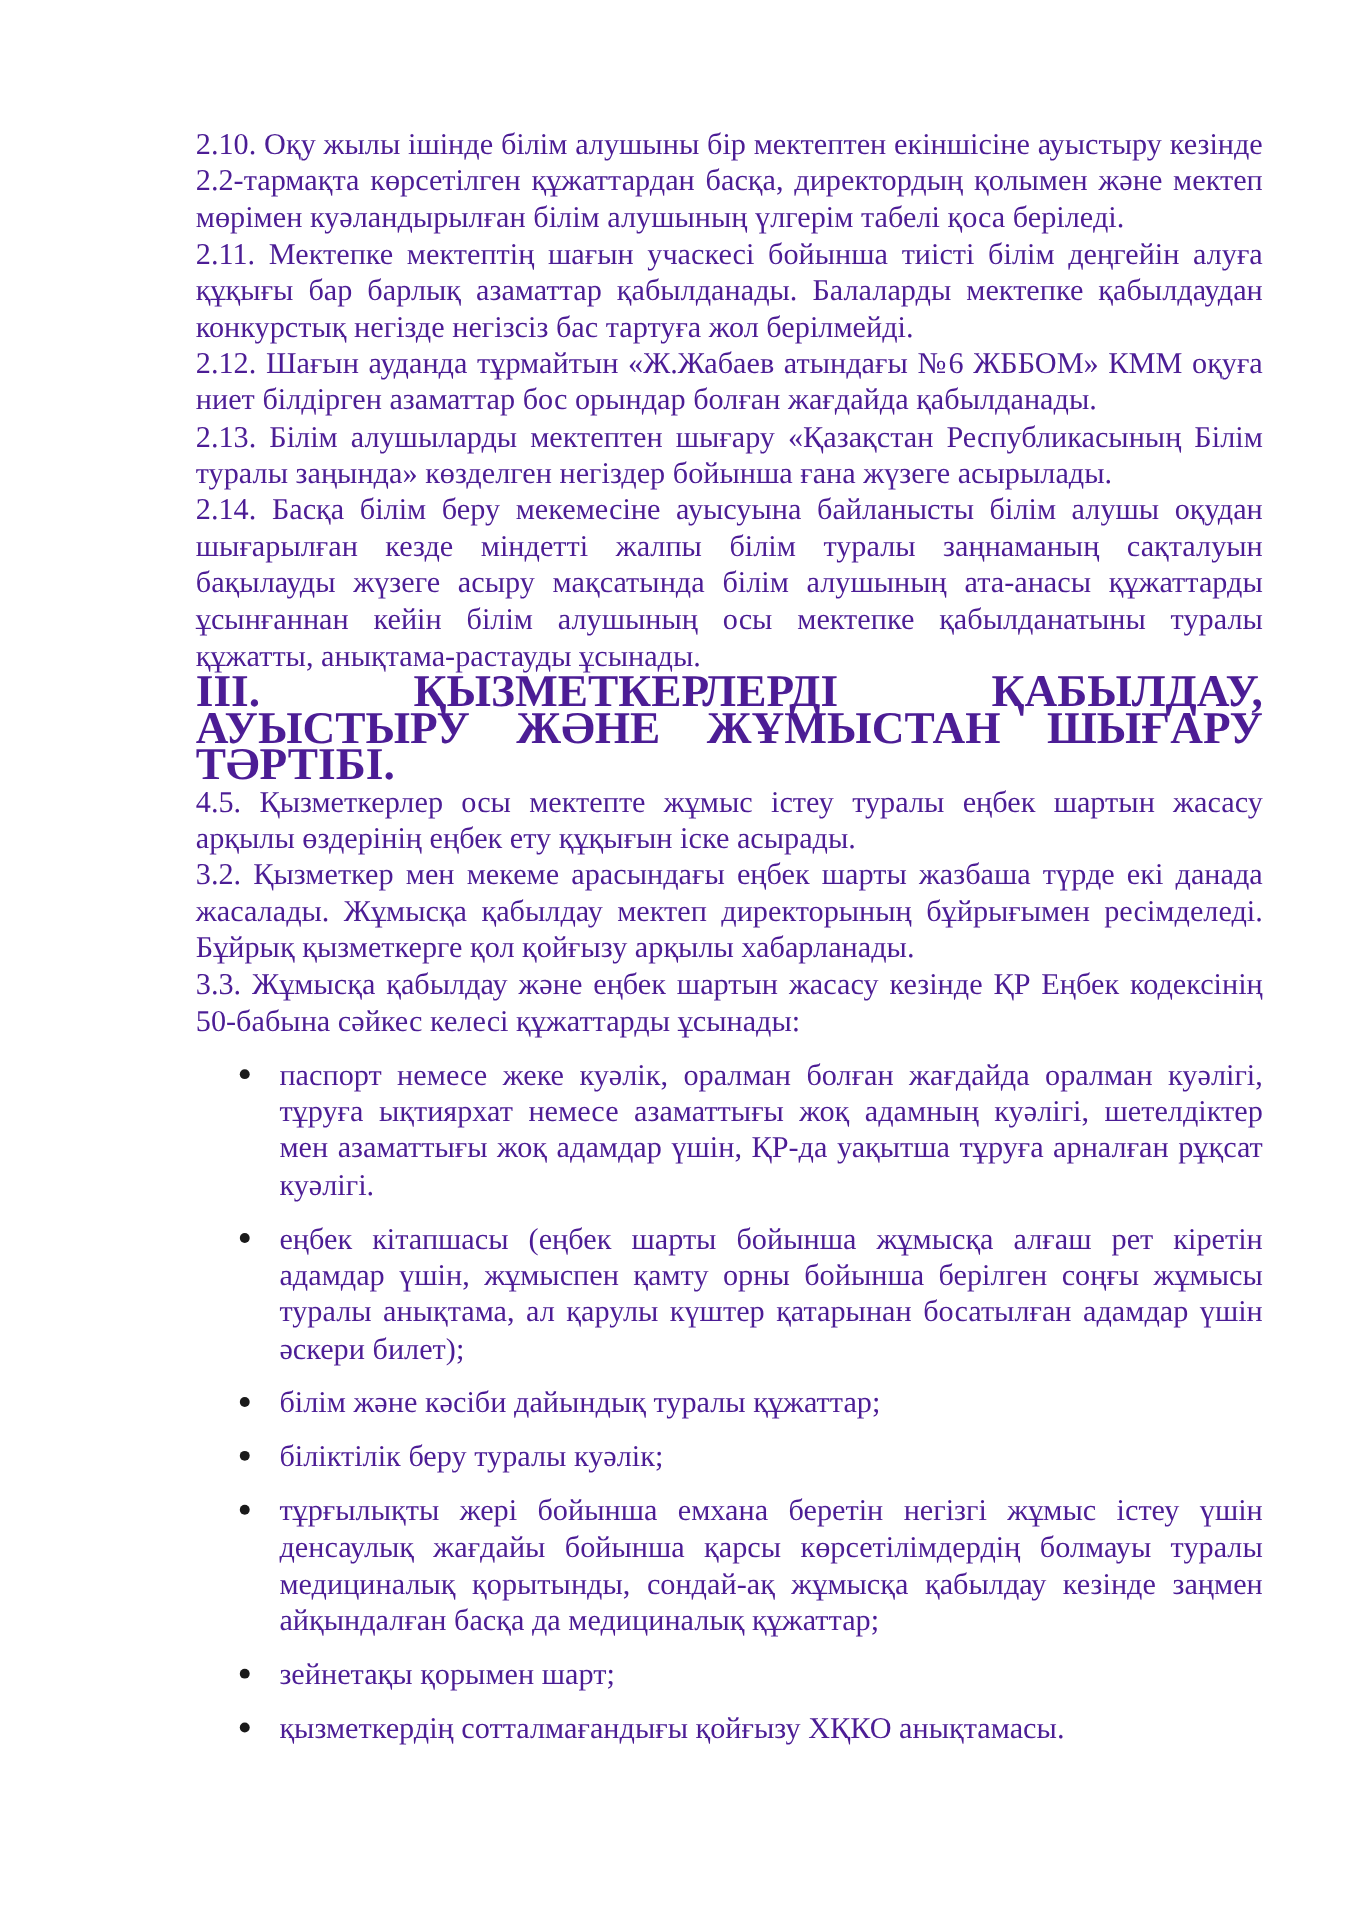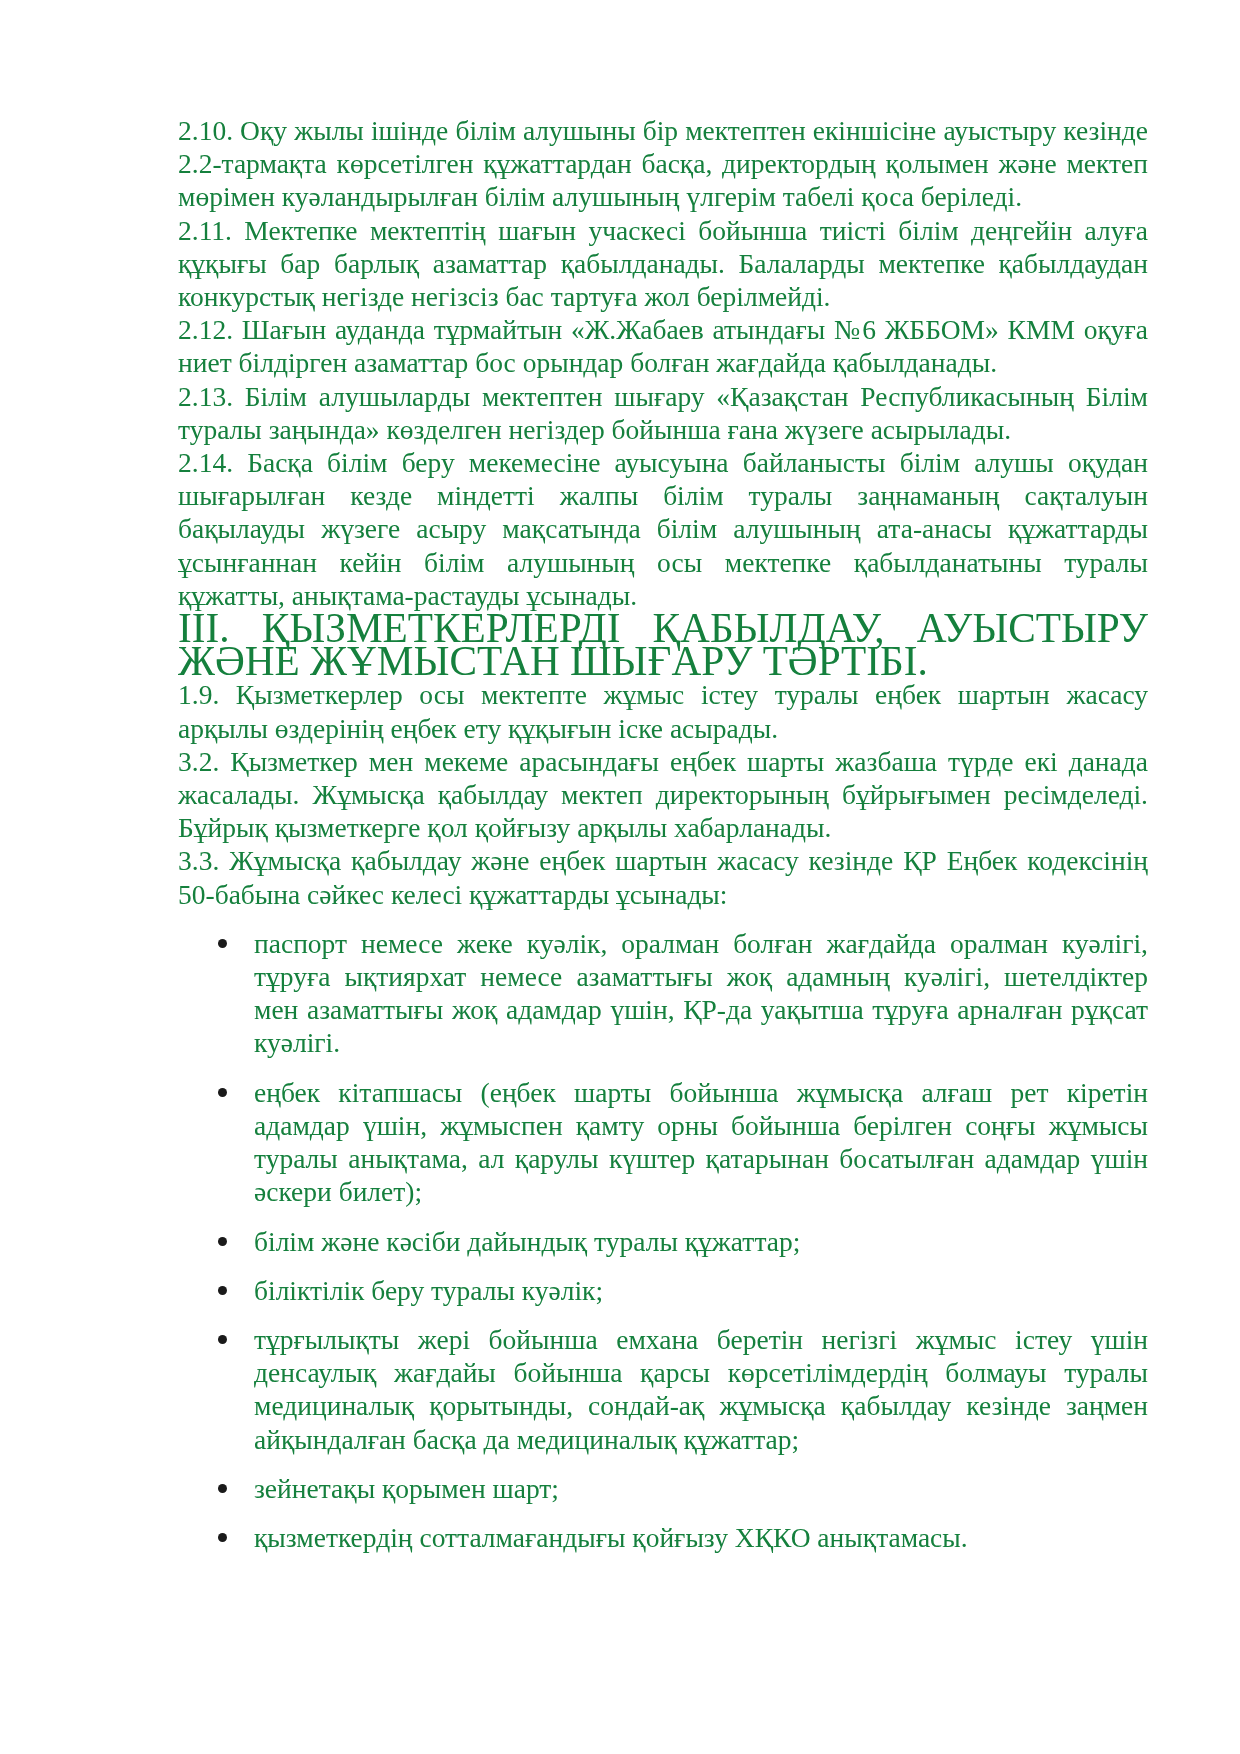--- a/index.html
+++ b/index.html
@@ -5,44 +5,44 @@
   html, body { margin: 0; padding: 0; background: #ffffff; }
   body { width: 1240px; height: 1754px; position: relative; overflow: hidden; }
   .page {
     position: absolute;
     left: 178px;
     top: 114px;
     width: 970px;
     font-family: "Liberation Serif", "DejaVu Serif", serif;
     font-size: 27.5px;
     line-height: 33.2px;
-    color: #15803d;
+    color: #4c1d95;
   }
   .p { margin: 0; text-align: justify; text-align-last: left; }
-  .heading { margin: 0; font-weight: normal; text-align: justify; text-align-last: left; }
+  .heading { margin: 0; font-weight: bold; text-align: justify; text-align-last: left; }
   ul.bullets { margin: 0; padding: 0; list-style: none; }
   ul.bullets li { position: relative; padding-left: 76px; text-align: justify; text-align-last: left; margin-top: 16px; }
   ul.bullets li .bullet {
     position: absolute; left: 40px; top: 12px;
     width: 9px; height: 9px; border-radius: 50%; background: #1a1a1a;
   }
 </style>
 </head>
 <body>
 
 <div class="page">
   <p class="p">2.10. Оқу жылы ішінде білім алушыны бір мектептен екіншісіне ауыстыру кезінде 2.2-тармақта көрсетілген құжаттардан басқа, директордың қолымен және мектеп мөрімен куәландырылған білім алушының үлгерім табелі қоса беріледі.</p>
   <p class="p">2.11. Мектепке мектептің шағын учаскесі бойынша тиісті білім деңгейін алуға құқығы бар барлық азаматтар қабылданады. Балаларды мектепке қабылдаудан конкурстық негізде негізсіз бас тартуға жол берілмейді.</p>
   <p class="p">2.12. Шағын ауданда тұрмайтын «Ж.Жабаев атындағы №6 ЖББОМ» КММ оқуға ниет білдірген азаматтар бос орындар болған жағдайда қабылданады.</p>
   <p class="p">2.13. Білім алушыларды мектептен шығару «Қазақстан Республикасының Білім туралы заңында» көзделген негіздер бойынша ғана жүзеге асырылады.</p>
   <p class="p">2.14. Басқа білім беру мекемесіне ауысуына байланысты білім алушы оқудан шығарылған кезде міндетті жалпы білім туралы заңнаманың сақталуын бақылауды жүзеге асыру мақсатында білім алушының ата-анасы құжаттарды ұсынғаннан кейін білім алушының осы мектепке қабылданатыны туралы құжатты, анықтама-растауды ұсынады.</p>
 
   <h2 class="heading">III. ҚЫЗМЕТКЕРЛЕРДІ ҚАБЫЛДАУ, АУЫСТЫРУ ЖӘНЕ ЖҰМЫСТАН ШЫҒАРУ ТӘРТІБІ.</h2>
 
-  <p class="p">1.9. Қызметкерлер осы мектепте жұмыс істеу туралы еңбек шартын жасасу арқылы өздерінің еңбек ету құқығын іске асырады.</p>
+  <p class="p">4.5. Қызметкерлер осы мектепте жұмыс істеу туралы еңбек шартын жасасу арқылы өздерінің еңбек ету құқығын іске асырады.</p>
   <p class="p">3.2. Қызметкер мен мекеме арасындағы еңбек шарты жазбаша түрде екі данада жасалады. Жұмысқа қабылдау мектеп директорының бұйрығымен ресімделеді. Бұйрық қызметкерге қол қойғызу арқылы хабарланады.</p>
   <p class="p">3.3. Жұмысқа қабылдау және еңбек шартын жасасу кезінде ҚР Еңбек кодексінің 50-бабына сәйкес келесі құжаттарды ұсынады:</p>
 
   <ul class="bullets">
     <li><span class="bullet"></span><span>паспорт немесе жеке куәлік, оралман болған жағдайда оралман куәлігі, тұруға ықтиярхат немесе азаматтығы жоқ адамның куәлігі, шетелдіктер мен азаматтығы жоқ адамдар үшін, ҚР-да уақытша тұруға арналған рұқсат куәлігі.</span></li>
     <li><span class="bullet"></span><span>еңбек кітапшасы (еңбек шарты бойынша жұмысқа алғаш рет кіретін адамдар үшін, жұмыспен қамту орны бойынша берілген соңғы жұмысы туралы анықтама, ал қарулы күштер қатарынан босатылған адамдар үшін әскери билет);</span></li>
     <li><span class="bullet"></span><span>білім және кәсіби дайындық туралы құжаттар;</span></li>
     <li><span class="bullet"></span><span>біліктілік беру туралы куәлік;</span></li>
     <li><span class="bullet"></span><span>тұрғылықты жері бойынша емхана беретін негізгі жұмыс істеу үшін денсаулық жағдайы бойынша қарсы көрсетілімдердің болмауы туралы медициналық қорытынды, сондай-ақ жұмысқа қабылдау кезінде заңмен айқындалған басқа да медициналық құжаттар;</span></li>
     <li><span class="bullet"></span><span>зейнетақы қорымен шарт;</span></li>

